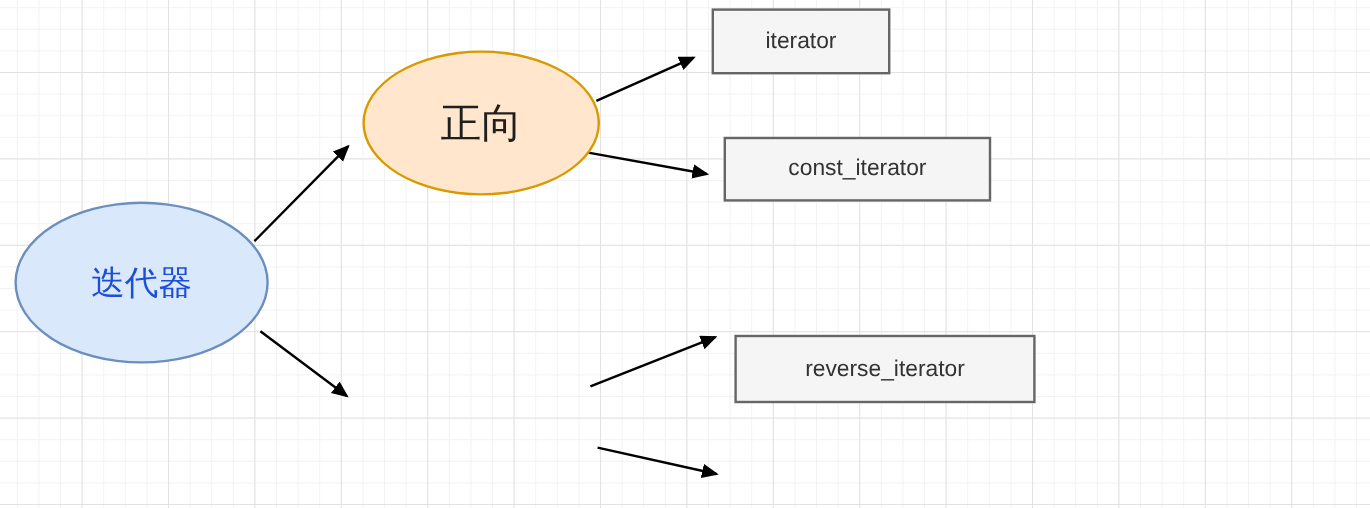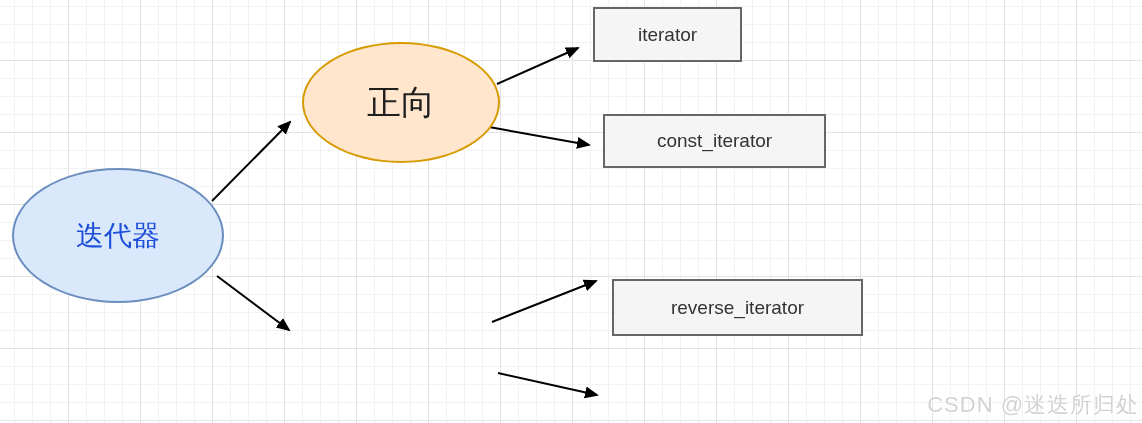--- a/index.html
+++ b/index.html
@@ -114,15 +114,14 @@
 
   <div class="node node-leaf leaf-const-iterator">
     <span>const_iterator</span>
   </div>
 
   <div class="node node-leaf leaf-reverse-iterator">
     <span>reverse_iterator</span>
   </div>
 
 
-  <div class="watermark">CSDN @迷迭所归处</div>
 
 </div>
 
 </body></html>

